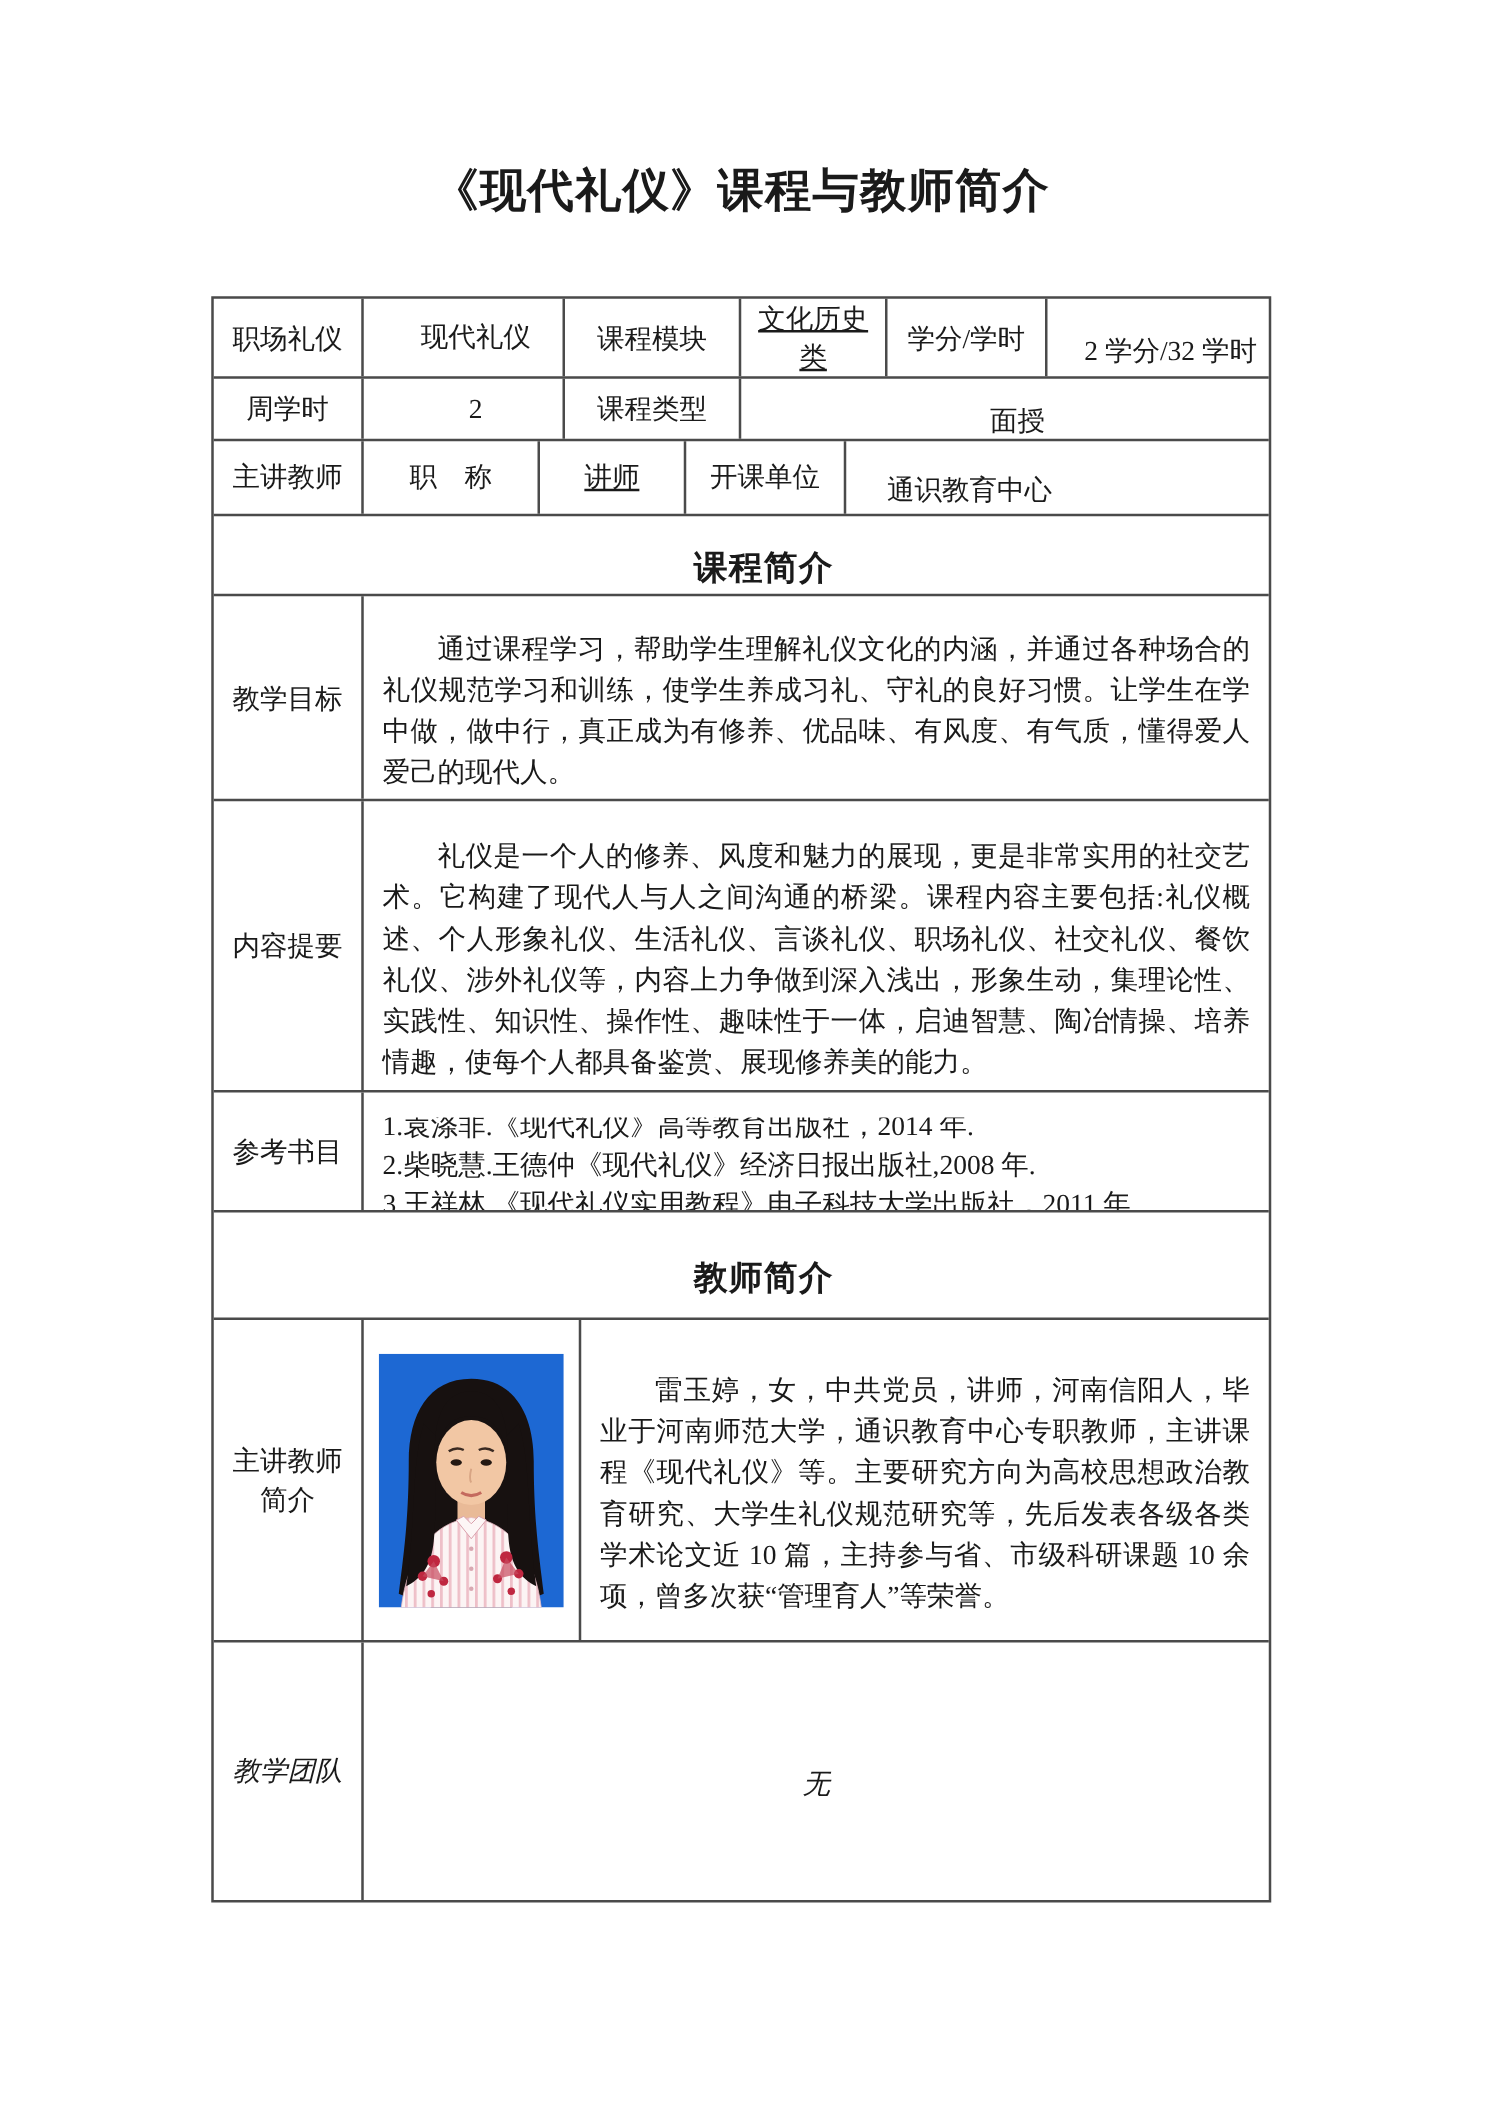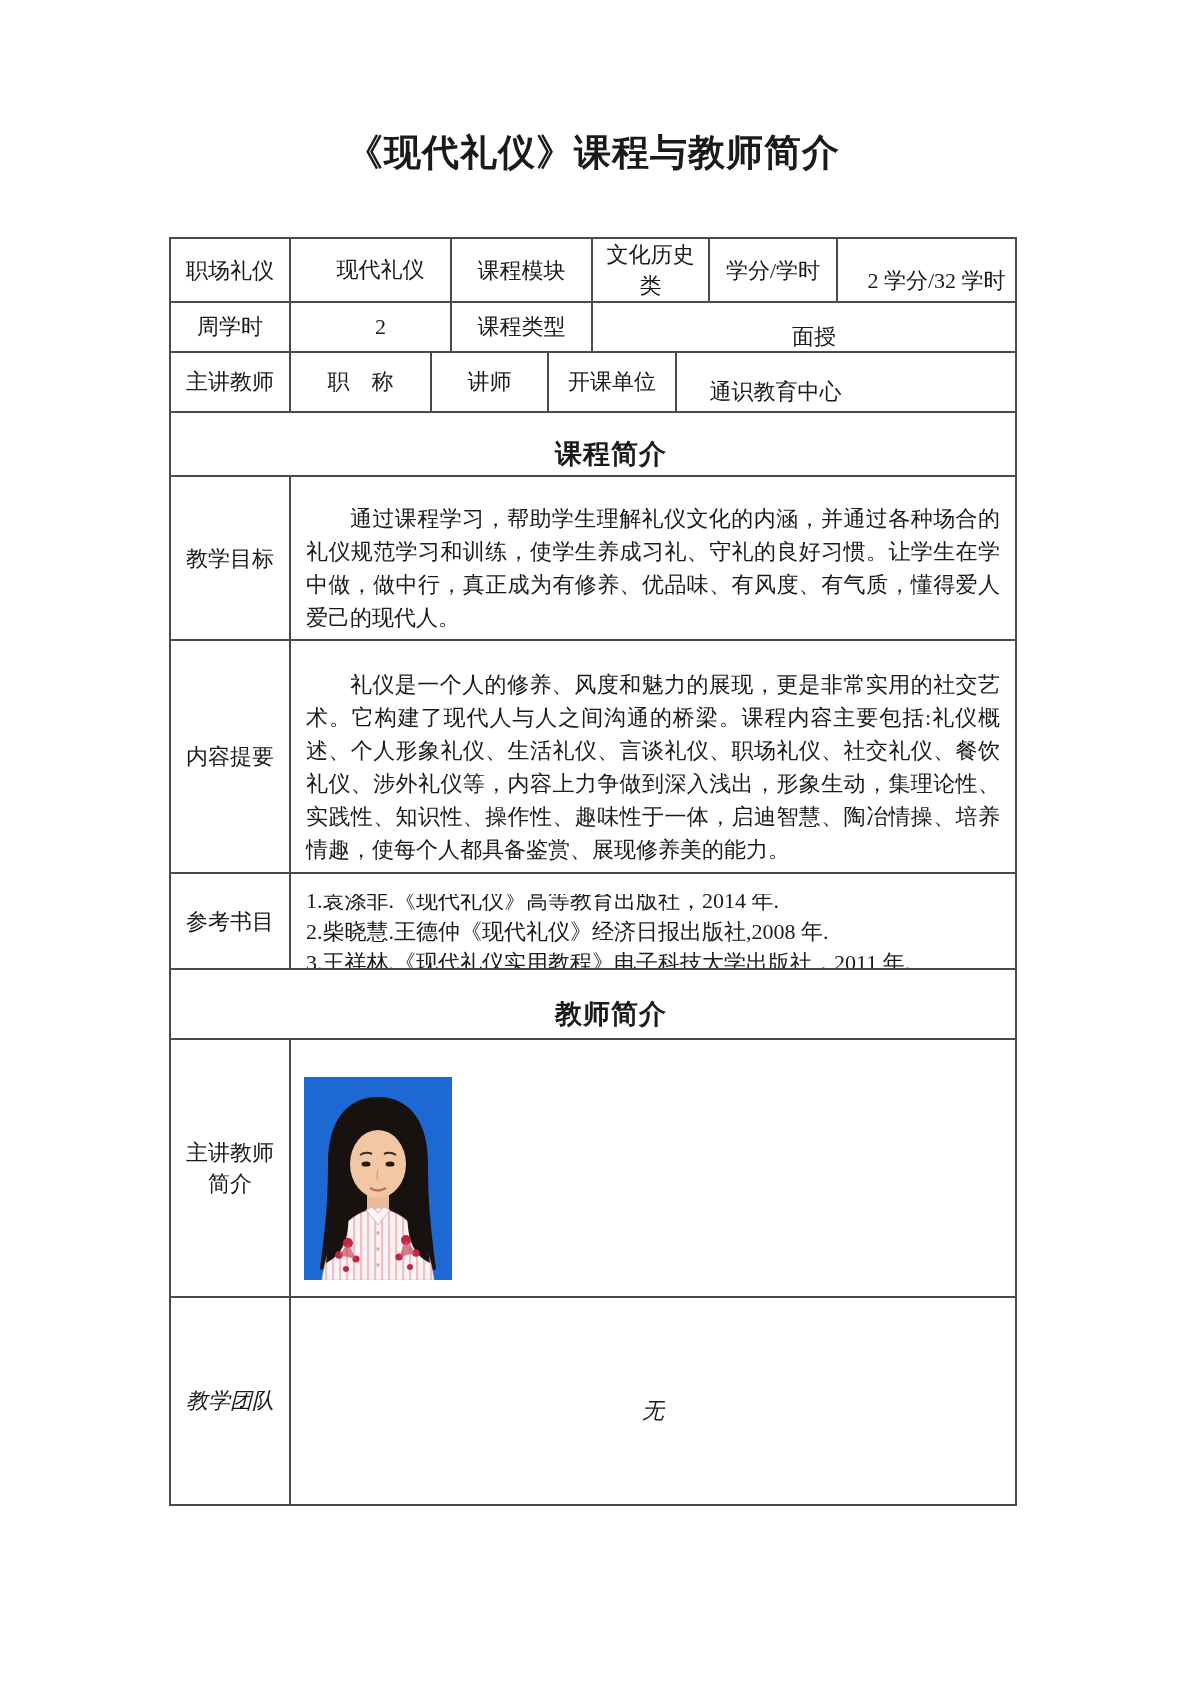--- a/index.html
+++ b/index.html
@@ -31,37 +31,37 @@
     font-size:22px; text-align:center;
     padding:2px 8px;
     overflow:hidden;
   }
   .cell:last-child { border-right:none;margin-top:20px; }
 
   
   .c1 { width:120px; flex:0 0 120px; }
   .c2 { width:141px; flex:0 0 141px;margin-left:20px; }
   .c3 { width:141px; flex:0 0 141px; }
-  .c4 { width:117px; flex:0 0 117px; }
+  .c4 { width:117px; flex:0 0 117px;text-decoration:underline; }
   .c5 { width:128px; flex:0 0 128px; }
   .c6 { width:197px; flex:0 0 197px; }
   .span3 { width:442px; flex:0 0 442px; }
   .wide  { width:724px; flex:0 0 724px; }
   .photo-col { width:174px; flex:0 0 174px; }
   .text-col  { width:550px; flex:0 0 550px; }
 
   
   .r1 { height:64px; }
   .r2 { height:50px; }
   .r3 { height:60px; }
   .r4 { height:64px; }
   .r5 { height:164px; }
   .r6 { height:233px; }
   .r7 { height:96px; }
-  .r8 { height:70px; }
+  .r8 { height:86px; }
   .r9 { height:258px; }
   .r10{ height:206px; }
 
   .section-header {
     font-size:27px; font-weight:bold; letter-spacing:1px;padding-left:44px;
   }
   .para {
     flex-direction:column; align-items:stretch; justify-content:center;
     text-align:justify;
     padding:6px 15px;
@@ -195,20 +195,23 @@
 
         <g fill="#bf2740">
           <circle cx="102" cy="163" r="5"></circle>
           <circle cx="112" cy="176" r="3.8"></circle>
           <circle cx="95" cy="180" r="3.6"></circle>
           <circle cx="106" cy="190" r="3"></circle>
           <path d="M102 163 L95 180 L112 176 Z" fill="#c84a5e" opacity="0.7"></path>
         </g>
       </svg>
     </div>
+    <div class="cell text-col para">
+      <p>雷玉婷，女，中共党员，讲师，河南信阳人，毕业于河南师范大学，通识教育中心专职教师，主讲课程《现代礼仪》等。主要研究方向为高校思想政治教育研究、大学生礼仪规范研究等，先后发表各级各类学术论文近 10 篇，主持参与省、市级科研课题 10 余项，曾多次获“管理育人”等荣誉。</p>
+    </div>
   </div>
 
   <div class="row r10">
     <div class="cell c1">教学团队</div>
     <div class="cell wide">无</div>
   </div>
 
 </div>
 
 </body></html>

